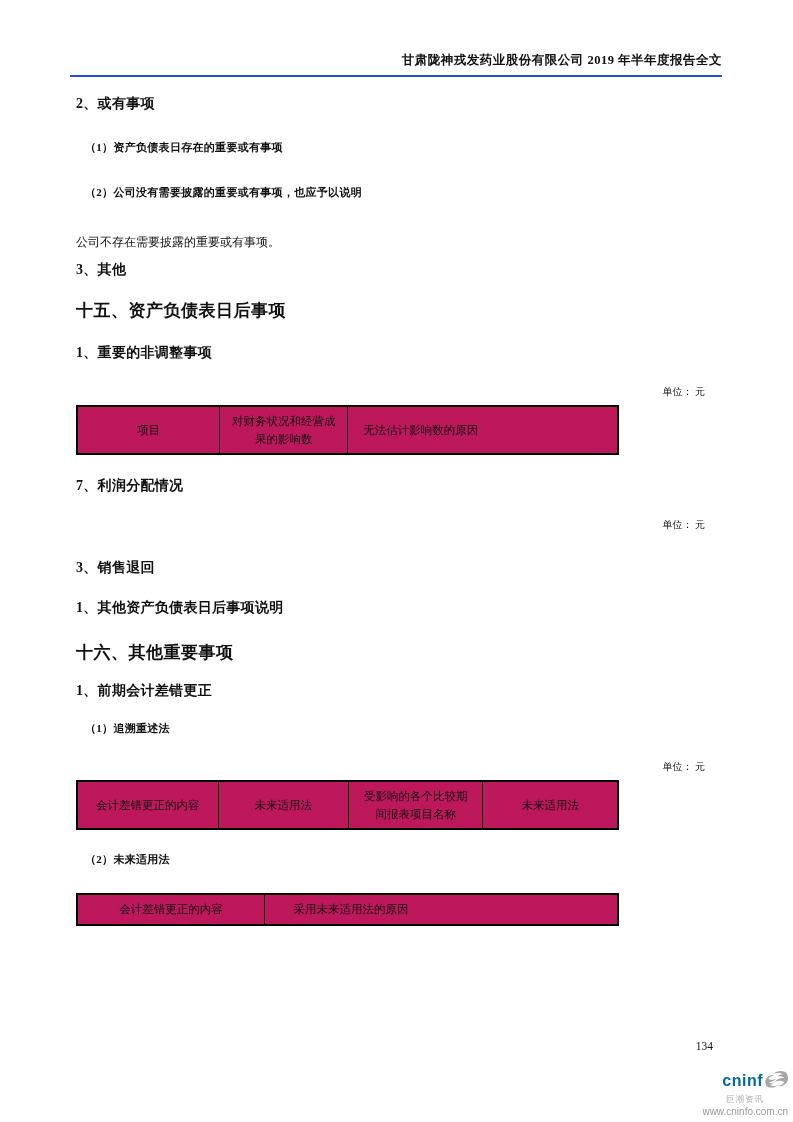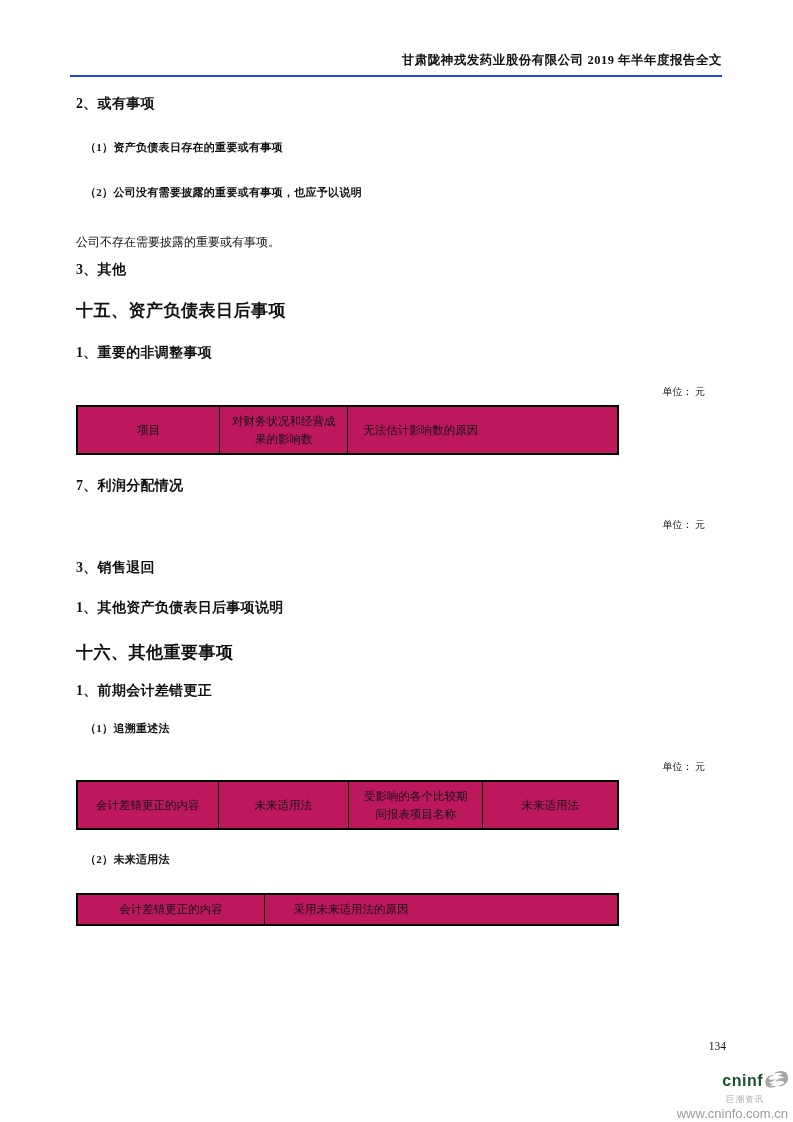--- a/index.html
+++ b/index.html
@@ -80,44 +80,44 @@
     line-height: 1.6;
     padding: 2px 10px;
     box-sizing: border-box;
   }
   .tbl .cell:first-child { border-left: none; }
   .tbl-1 { top: 405px; height: 50px; grid-template-columns: 168fr 152fr 174fr 147fr; }
   .tbl-2 { top: 780px; height: 50px; grid-template-columns: 166fr 155fr 160fr 160fr; }
   .tbl-3 { top: 893px; height: 33px; grid-template-columns: 221fr 206fr 214fr; }
   .pageno {
     position: absolute;
-    right: 67px;
+    right: 80px;
     top: 1040px;
     font-size: 11.5px;
     text-align: left;
   }
   .cninfo {
     position: absolute;
     right: 5px;
     top: 1069px;
     text-align: right;
     color: #a6a6a6;
     font-family: "Liberation Sans", "DejaVu Sans", sans-serif;
     line-height: 1;
   }
   .cninfo-row1 { display: flex; align-items: center; justify-content: flex-end; }
   .cninfo-brand {
     font-size: 16px;
     font-weight: bold;
     letter-spacing: 0.5px;
-    color: #14532d;
+    color: #0369a1;
   }
   .cninfo-swirl { margin-left: 2px; display: inline-block; }
   .cninfo-cn { font-size: 8.5px; color: #ababab; margin: 2px 24px 0 0; letter-spacing: 1px; }
-  .cninfo-url { font-size: 13px; color: #9b9b9b; margin-top: 3px; }
+  .cninfo-url { font-size: 10px; color: #9b9b9b; margin-top: 3px; }
 </style>
 </head>
 <body>
 
 <div class="page">
 
   <div class="doc-header">
     <span>甘肃陇神戎发药业股份有限公司 2019 年半年度报告全文</span>
   </div>
 

